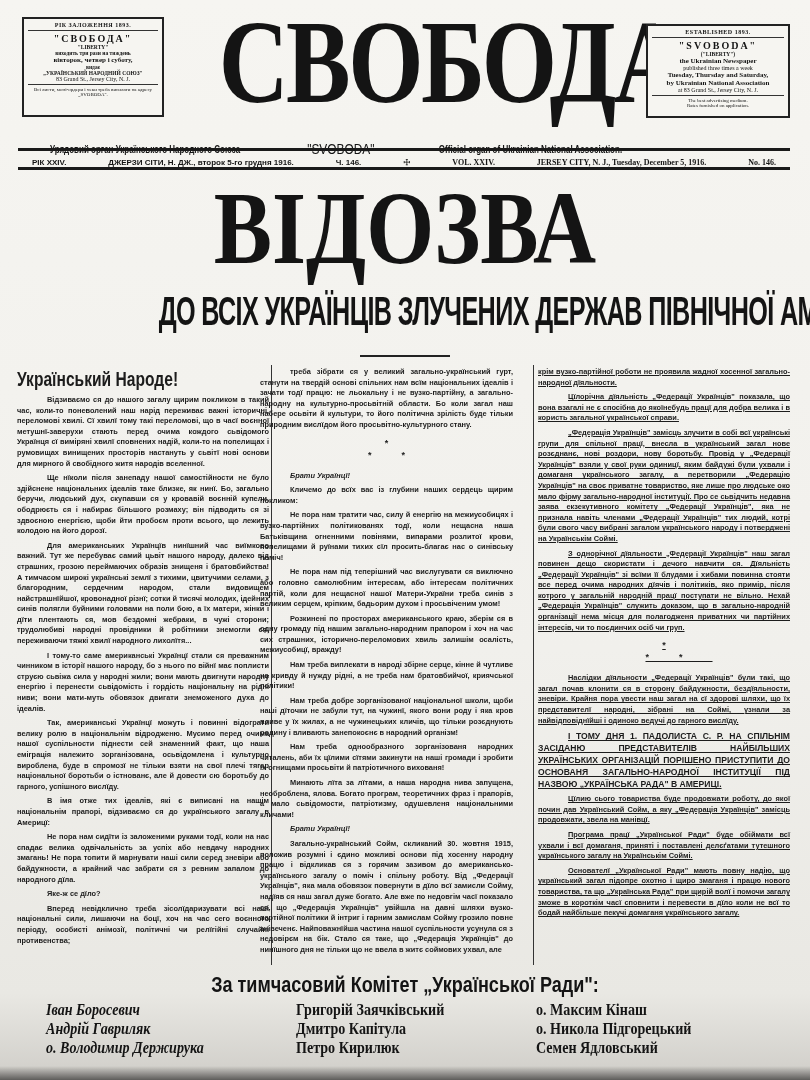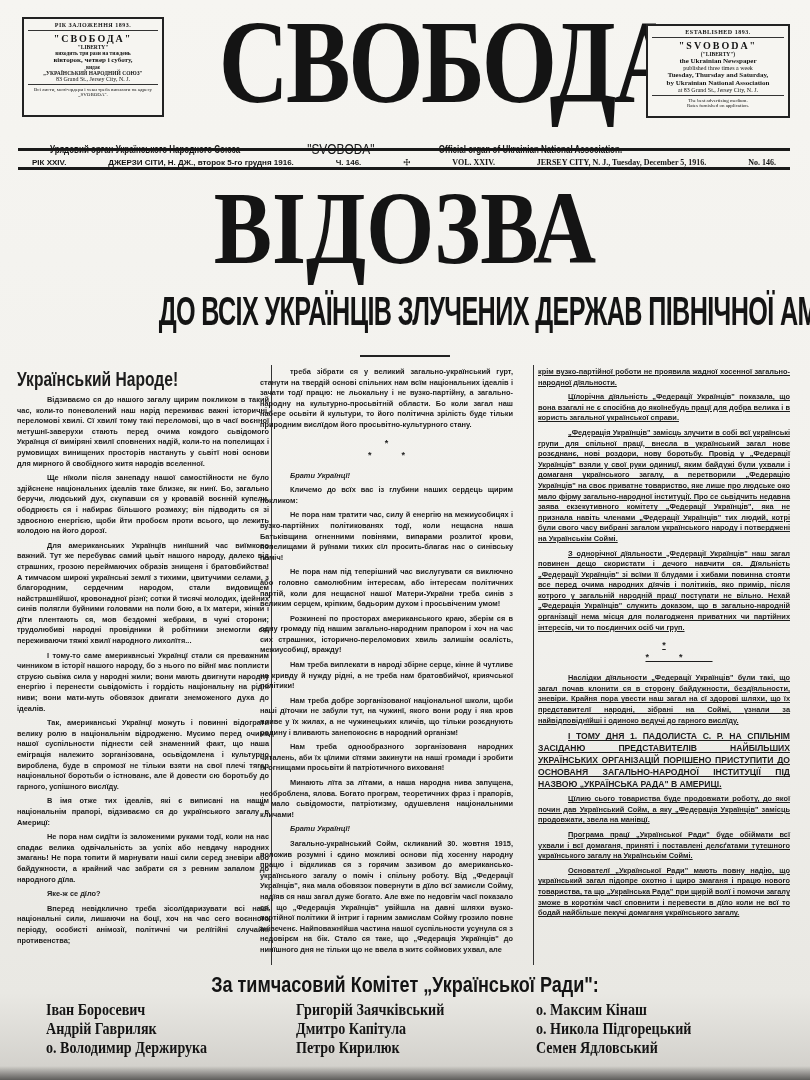--- a/index.html
+++ b/index.html
@@ -78,21 +78,21 @@
   .col p.caps { font-size: 8.6px; line-height: 12px; text-transform: uppercase; }
   .col p.greet { margin-top: 4px; font-style: italic; }
 
   .sig-heading {
     position: absolute; left: 100px; top: 970px; width: 610px; text-align: center;
     font-size: 22px; line-height: 30px; font-weight: bold; transform: scaleX(0.82);
   }
   .sig-grid { position: absolute; left: 46px; top: 1000px; width: 720px; display: flex; }
   .sig-col { font-family: "Liberation Serif", serif; font-size: 16px; line-height: 19px; font-weight: bold; }
   .sig-col div { transform: scaleX(0.88); transform-origin: left; white-space: nowrap; }
-  .sig-col.c1 { width: 250px; }
+  .sig-col.c1 { width: 250px; font-style: italic; }
   .sig-col.c2 { width: 240px; }
   .sig-col.c3 { width: 230px; }
 </style>
 </head>
 <body>
 
 <div class="page">
 
   <div class="ear ear-left">
     <div class="t1">РІК ЗАЛОЖЕННЯ 1893.</div>

